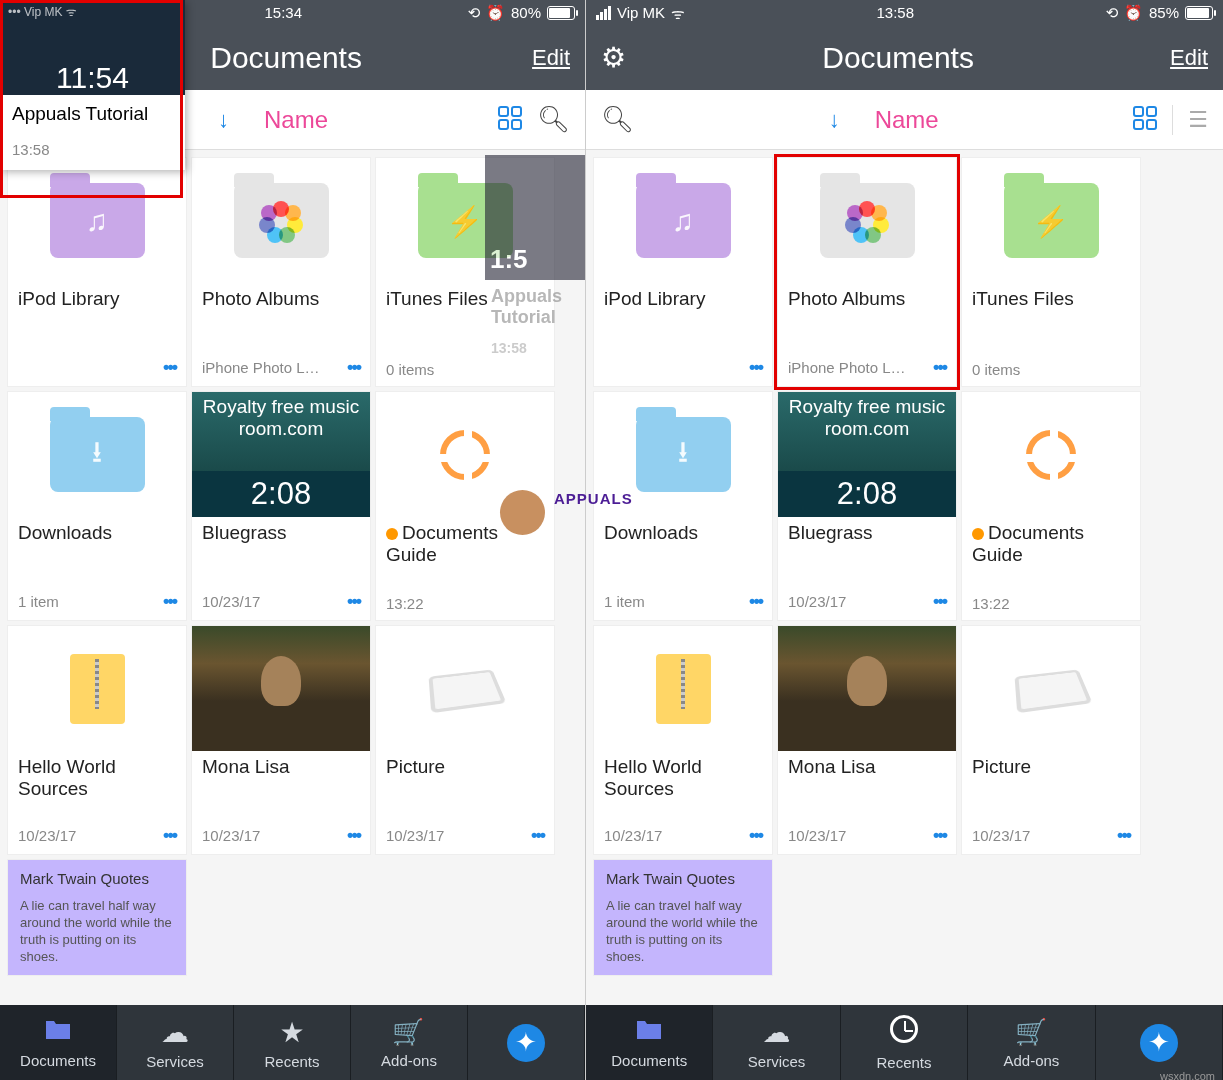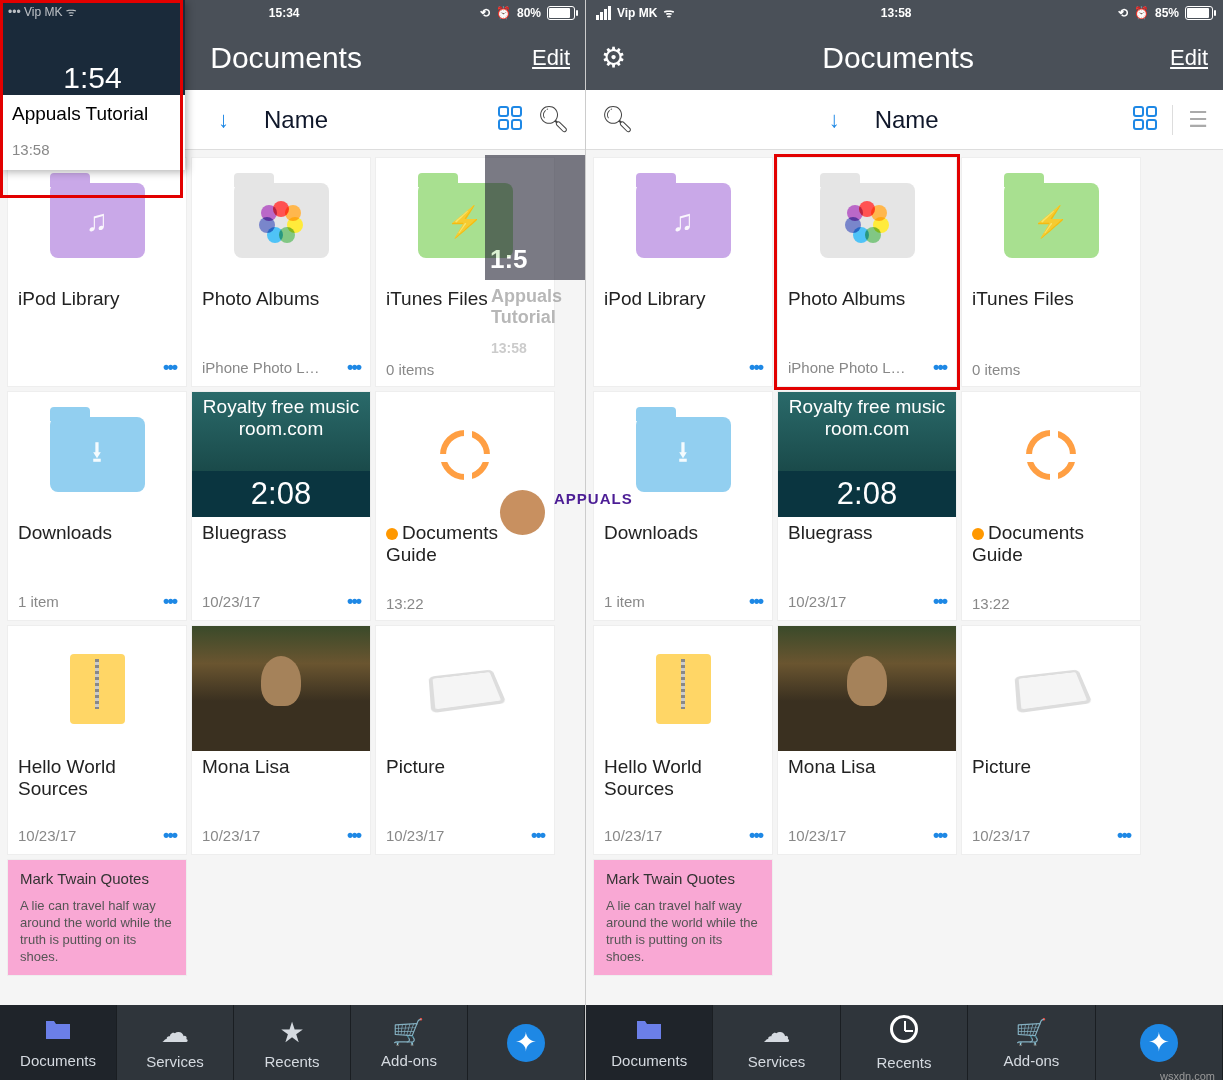--- a/index.html
+++ b/index.html
@@ -1,30 +1,30 @@
 <!DOCTYPE html>
 <html><head>
 <meta charset="utf-8">
 <style>
 *{box-sizing:border-box;margin:0;padding:0;font-family:-apple-system,Helvetica,Arial,sans-serif;}
 body{background:#fff;width:1223px;height:1080px;display:flex;position:relative;}
 .phone{position:relative;height:1080px;background:#F5F5F5;display:flex;flex-direction:column;}
 .phone1{width:585px;}
 .phone2{width:638px;border-left:1px solid #ccc;}
-.status-bar{background:#4A5058;color:#fff;height:25px;display:flex;align-items:center;justify-content:space-between;padding:3px 10px;font-size:12px;font-weight:bold;}
+.status-bar{background:#4A5058;color:#fff;height:25px;display:flex;align-items:center;justify-content:space-between;padding:3px 10px;font-size:15px;}
 .status-left,.status-right{display:flex;align-items:center;gap:6px;}
 .header{background:#4A5058;color:#fff;height:65px;display:flex;align-items:center;justify-content:space-between;padding:0 15px;}
 .header .gear{font-size:28px;}
 .header .title{font-size:30px;font-weight:300;flex:1;text-align:center;}
 .header .edit{font-size:22px;text-decoration:underline;}
 .toolbar{background:#fff;height:60px;border-bottom:1px solid #ddd;display:flex;align-items:center;padding:0 15px;gap:15px;}
 .search{font-size:26px;color:#444;}
 .sort{display:flex;align-items:center;gap:10px;flex:1;justify-content:center;}
 .sort-arrow{color:#1E88E5;font-size:22px;}
-.sort-label{font-size:24px;color:#0f172a;margin-left:25px;}
+.sort-label{font-size:24px;color:#ec4899;margin-left:25px;}
 .grid-ic{width:24px;height:24px;}
 .list-ic{color:#aaa;font-size:22px;}
 .content{flex:1;background:#F5F5F5;overflow:hidden;padding:5px;display:flex;flex-wrap:wrap;align-content:flex-start;}
 .tile{width:180px;height:230px;margin:2px;background:#fff;border:1px solid #eee;display:flex;flex-direction:column;position:relative;}
 .phone2 .tile{width:180px;}
 .thumb{height:125px;display:flex;align-items:center;justify-content:center;position:relative;}
 .tlabel{padding:5px 10px;font-size:19px;color:#222;flex:1;line-height:22px;}
 .tmeta{padding:5px 10px 8px;font-size:15px;color:#888;display:flex;justify-content:space-between;align-items:center;}
 .more{color:#1E88E5;font-size:18px;letter-spacing:-2px;font-weight:bold;}
 .folder{width:95px;height:75px;border-radius:8px;position:relative;}
@@ -43,21 +43,21 @@
 .blue-title{color:#fff;font-size:19px;text-align:center;padding:4px;}
 .life{width:50px;height:50px;border-radius:50%;border:6px solid #FF9F43;position:relative;}
 .life::before,.life::after{content:'';position:absolute;background:#fff;}
 .life::before{width:52px;height:8px;top:18px;left:-7px;}
 .life::after{width:8px;height:52px;left:18px;top:-7px;}
 .zip{width:55px;height:70px;background:#FFD666;border-radius:4px;position:relative;}
 .zip::after{content:'';position:absolute;left:50%;top:5px;width:4px;height:50px;background:repeating-linear-gradient(#888 0 3px,#ccc 3px 6px);transform:translateX(-50%);}
 .mona{width:100%;height:100%;background:linear-gradient(#3a4a2a 0%,#6a5530 30%,#3a3020 60%);position:relative;}
 .mona::after{content:'';position:absolute;top:30px;left:50%;transform:translateX(-50%);width:40px;height:50px;background:#a5825a;border-radius:50% 50% 40% 40%;}
 .tablet{width:70px;height:50px;background:#F5F5F5;border:4px solid #ddd;border-radius:6px;transform:perspective(200px) rotateX(45deg) rotateZ(-10deg);}
-.note-tile{width:180px;margin:2px;background:#f9a8d4;border:1px solid #eee;padding:10px 12px;font-size:13px;color:#555;line-height:17px;}
+.note-tile{width:180px;margin:2px;background:#c4b5fd;border:1px solid #eee;padding:10px 12px;font-size:13px;color:#555;line-height:17px;}
 .note-tile .note-title{font-size:15px;color:#333;margin-bottom:10px;}
 .tabbar{height:75px;background:#2F353B;display:flex;}
 .tab{flex:1;display:flex;flex-direction:column;align-items:center;justify-content:center;color:#D5DAE0;gap:4px;border-right:1px solid #1a1e22;}
 .tab.active{background:#1f242a;}
 .tab-label{font-size:15px;}
 .tab-ic{font-size:26px;}
 .compass{width:38px;height:38px;border-radius:50%;background:#1E88E5;display:flex;align-items:center;justify-content:center;color:#fff;}
 .highlight-R{position:absolute;border:3px solid #E20000;pointer-events:none;z-index:50;}
 .popup{position:absolute;top:0;left:0;width:185px;background:#fff;box-shadow:2px 2px 8px rgba(0,0,0,0.3);z-index:40;}
 .pop-thumb{height:95px;background:#1a2a3a;color:#fff;display:flex;align-items:flex-end;justify-content:center;font-size:30px;}
@@ -256,21 +256,21 @@
       <div class="tab">
         <span class="tab-ic">
           <span class="compass">✦</span>
         </span>
       </div>
     </div>
 
  <div class="popup">
   <div class="pop-thumb">
    <div style="position:absolute;top:3px;left:8px;font-size:12px;opacity:.7">••• Vip MK ᯤ</div>
-   <span>1:54</span>
+   <span>11:54</span>
   </div>
   <div class="pop-title">Appuals Tutorial</div>
   <div class="pop-time">13:58</div>
  </div>
  <div class="highlight-R" style="top:0;left:0;width:183px;height:198px"></div>
 
  <div class="half">
   <div style="height:125px;background:#223;color:#fff;display:flex;align-items:flex-end;justify-content:flex-start;font-size:26px;padding:5px">
         <span>1:5</span>
       </div>

